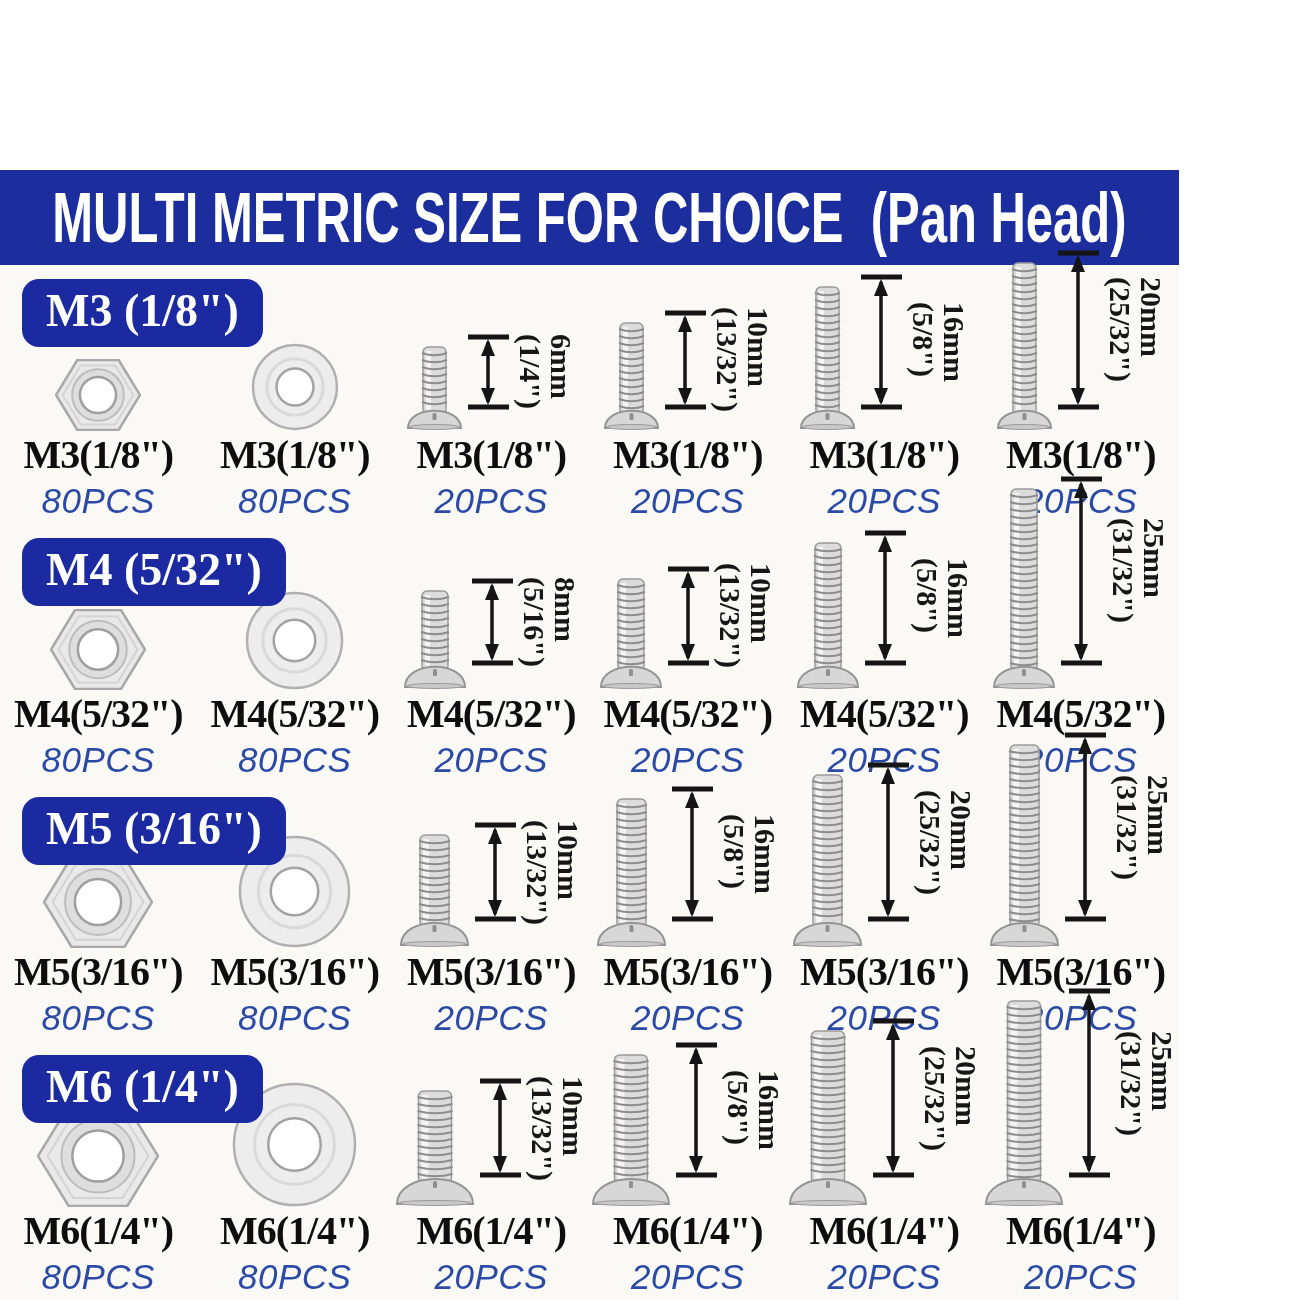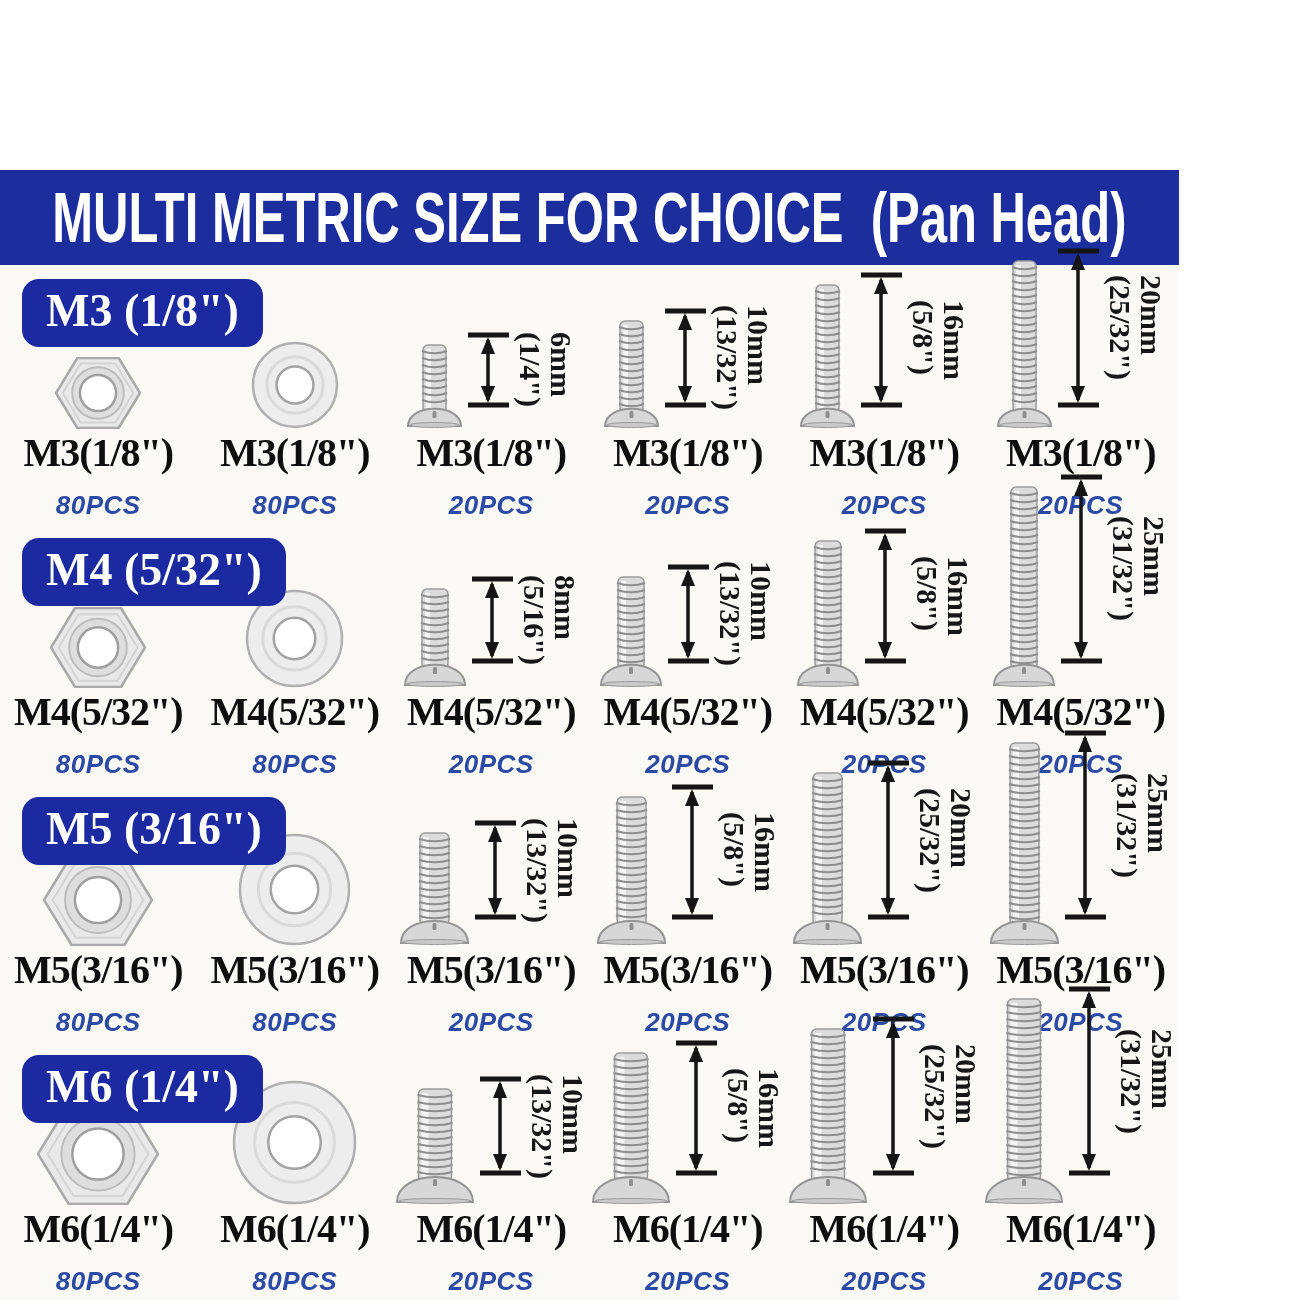--- a/index.html
+++ b/index.html
@@ -17,21 +17,21 @@
   .items{position:absolute;left:0;right:0;bottom:0;display:flex;z-index:1;}
   .cell{width:16.6667%;display:flex;flex-direction:column;align-items:center;justify-content:flex-end;
         padding-bottom:6px;overflow:visible;}
   .fig{display:flex;align-items:flex-end;}
   .measure{display:flex;align-items:center;margin-left:3px;}
   .dim{writing-mode:vertical-rl;text-orientation:sideways;margin-left:2px;
        font-family:"Liberation Serif",serif;font-weight:700;font-size:30px;line-height:1.04;
        color:#161616;white-space:nowrap;}
   .label{margin-top:4px;font-family:"Liberation Serif",serif;font-weight:700;font-size:40px;
          line-height:1.0;color:#0e0e0e;letter-spacing:-1px;white-space:nowrap;}
-  .qty{margin-top:19px;font-style:italic;font-weight:700;font-size:26px;line-height:1.0;
+  .qty{margin-top:8px;font-style:italic;font-weight:400;font-size:35px;line-height:1.0;
        color:var(--pcs_blue,#2b4aa6);letter-spacing:0.5px;white-space:nowrap;}
 </style>
 </head>
 <body>
 
 <div class="page">
   <div class="top-space"></div>
   <header class="banner">
     <h1>MULTI METRIC SIZE FOR CHOICE  (Pan Head)</h1>
   </header>

